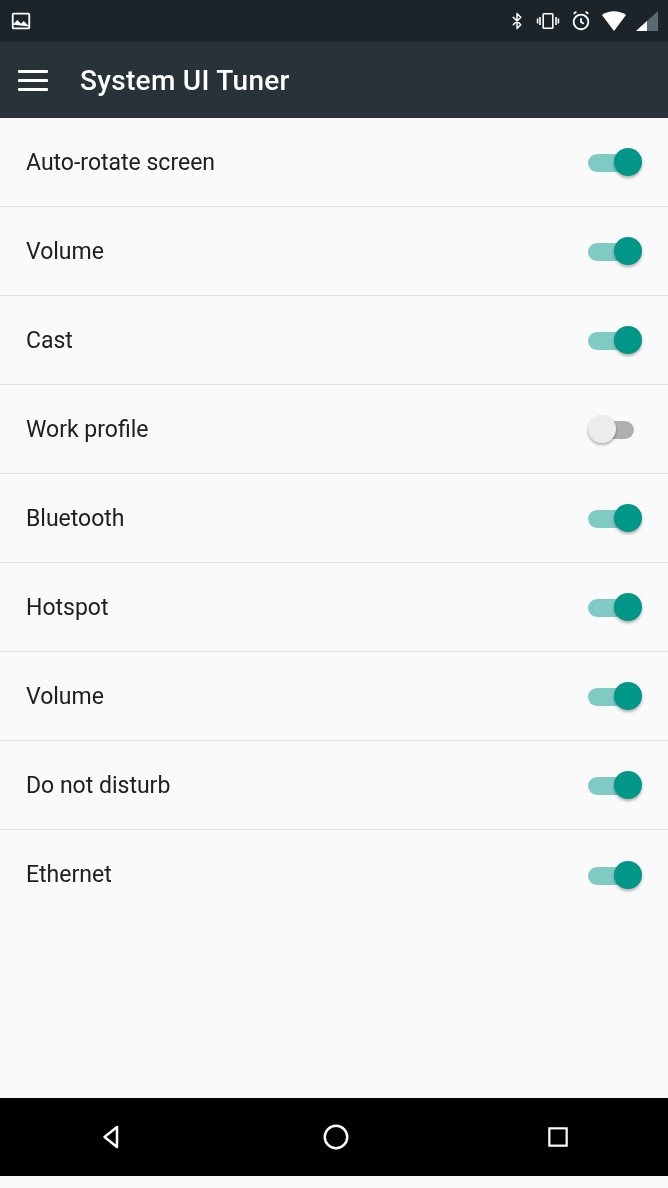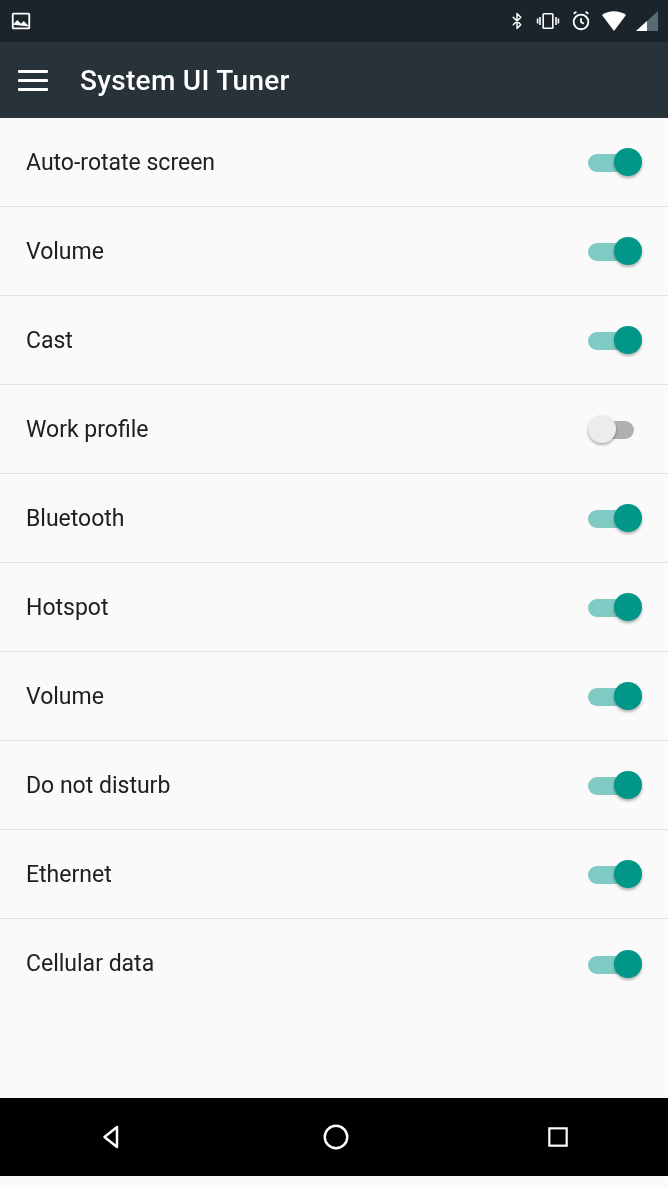--- a/index.html
+++ b/index.html
@@ -167,27 +167,20 @@
     </div>
     <div class="row">
       <div class="row-label">Do not disturb</div>
       <div class="switch on">
         <div class="track"></div>
         <div class="thumb"></div>
       </div>
     </div>
     <div class="row">
       <div class="row-label">Ethernet</div>
-      <div class="switch on">
-        <div class="track"></div>
-        <div class="thumb"></div>
-      </div>
-    </div>
-    <div class="row">
-      <div class="row-label">Cellular data</div>
       <div class="switch on">
         <div class="track"></div>
         <div class="thumb"></div>
       </div>
     </div>
   </div>
 
 <div class="nav-bar">
   <span>
     <svg width="30" height="30" viewBox="0 0 24 24" fill="none" stroke="#fff" stroke-width="2" stroke-linejoin="round">

